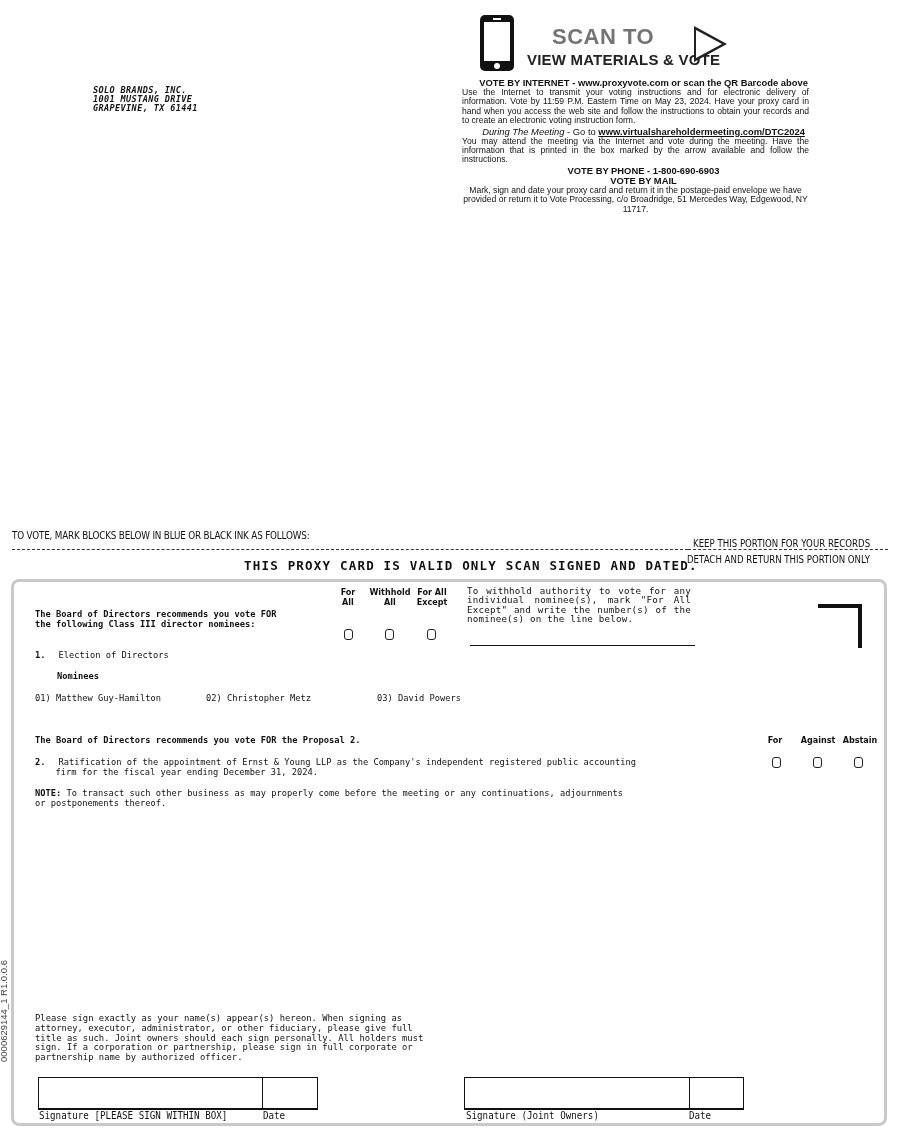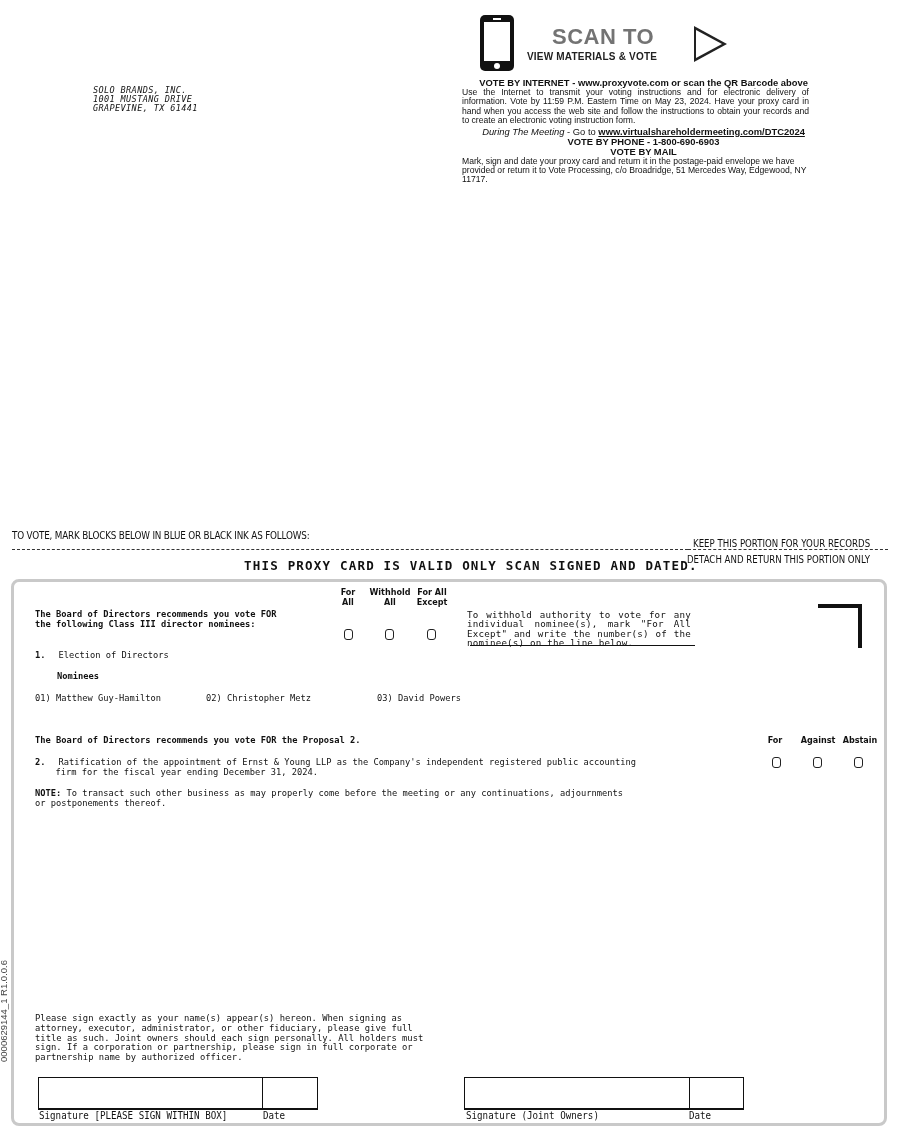--- a/index.html
+++ b/index.html
@@ -1,28 +1,28 @@
 <!DOCTYPE html>
 <html><head>
 <meta charset="utf-8">
 <style>
   html, body { margin:0; padding:0; background:#ffffff; }
   body { width:901px; height:1144px; position:relative; overflow:hidden; color:#111; font-family:"Liberation Sans", sans-serif; }
   .abs { position:absolute; }
 
   
-  #address { left:93px; top:86px; font-size:8.5px; line-height:9px; font-style:italic; font-weight:normal; letter-spacing:0.4px; font-family:"DejaVu Sans Mono", monospace; }
+  #address { left:93px; top:86px; font-size:8.5px; line-height:9px; font-style:italic; font-weight:bold; letter-spacing:0.4px; font-family:"DejaVu Sans Mono", monospace; }
 
   
   #phone-icon { left:480px; top:15px; width:34px; height:56px; background:#111; border-radius:5px; }
   #phone-icon .screen { position:absolute; left:4px; top:7px; width:26px; height:39px; background:#fff; }
   #phone-icon .speaker { position:absolute; left:13px; top:3px; width:8px; height:1.5px; background:#fff; }
   #phone-icon .btn { position:absolute; left:14px; top:48px; width:6px; height:6px; background:#fff; border-radius:50%; }
   #scan-title { left:552px; top:24px; font-size:22px; font-weight:bold; letter-spacing:0.5px; color:#737373; }
-  #scan-sub { left:527px; top:51px; font-size:10px; font-weight:bold; color:#222; letter-spacing:0.2px; }
+  #scan-sub { left:527px; top:51px; font-size:15px; font-weight:bold; color:#222; letter-spacing:0.2px; }
   #play-icon { left:694px; top:26px; width:0; height:0; border-top:18px solid transparent; border-bottom:18px solid transparent; border-left:33px solid #222; }
   #play-icon::after { content:""; position:absolute; left:-31px; top:-14px; border-top:14px solid transparent; border-bottom:14px solid transparent; border-left:26px solid #fff; }
 
   
   #instructions { left:462px; top:78px; width:363px; font-size:8.6px; line-height:9.4px; text-align:justify; }
   #instructions .h { font-weight:bold; font-size:9.4px; line-height:10px; text-align:center; }
   #instructions p { margin:0 16px 1px 0; }
   #instructions .em { font-style:italic; }
   #instructions .link { font-weight:bold; text-decoration:underline; }
 
@@ -35,21 +35,21 @@
   #valid-label { left:244px; top:558px; font-size:12.5px; font-weight:bold; letter-spacing:1.2px; font-family:"DejaVu Sans Mono", monospace; white-space:nowrap; }
 
   
   #card { left:11px; top:579px; width:876px; height:547px; border:3px solid #c9c9c9; border-radius:8px; box-sizing:border-box; }
   .ctext { font-family:"DejaVu Sans Mono", monospace; font-size:9.4px; line-height:9.6px; transform:scaleX(0.93); transform-origin:left; white-space:nowrap; }
   .bold { font-weight:bold; }
 
   .colhead { font-family:"DejaVu Sans", sans-serif; font-weight:bold; font-size:9.5px; line-height:9.5px; text-align:center; transform:scaleX(0.85); }
   .checkbox { width:9px; height:11px; border:1.6px solid #222; border-radius:3px; box-sizing:border-box; background:#fff; }
 
-  #withhold-note { left:467px; top:586px; width:224px; font-family:"DejaVu Sans Mono", monospace; font-size:9.2px; line-height:9.3px; text-align:justify; letter-spacing:0.2px;margin-top:24px; }
+  #withhold-note { left:467px; top:586px; width:224px; font-family:"DejaVu Sans Mono", monospace; font-size:9.2px; line-height:9.3px; text-align:justify; letter-spacing:0.2px; }
   #except-line { left:470px; top:645px; width:225px; border-top:1.2px solid #111; }
 
   #corner-mark { left:818px; top:604px; width:44px; height:44px; border-top:4px solid #111; border-right:4px solid #111; box-sizing:border-box; }
 
   #sig-text { left:35px; top:1013px; width:420px; font-family:"DejaVu Sans Mono", monospace; font-size:9.5px; line-height:9.8px; }
   .sigbox { border:1.5px solid #111; border-bottom:2.5px solid #111; box-sizing:border-box; background:#fff; }
   .siglabel { font-family:"DejaVu Sans Mono", monospace; font-size:10px; white-space:nowrap; transform:scaleX(0.92); transform-origin:left; }
 
   #version { left:-2px; top:960px; font-family:"Liberation Sans", sans-serif; font-size:9.5px; color:#444; transform:rotate(-90deg) translateX(-100%); transform-origin:top left; white-space:nowrap; width:130px; text-align:right; }
 </style>
@@ -70,23 +70,24 @@
 <div id="scan-title" class="abs">SCAN TO</div>
 <div id="scan-sub" class="abs">VIEW MATERIALS &amp; VOTE</div>
 <div id="play-icon" class="abs"></div>
 
 <div id="instructions" class="abs">
   <div class="h">VOTE BY INTERNET - www.proxyvote.com or scan the QR Barcode above</div>
   <p>Use the Internet to transmit your voting instructions and for electronic delivery of information. Vote by 11:59 P.M. Eastern Time on May 23, 2024. Have your proxy card in hand when you access the web site and follow the instructions to obtain your records and to create an electronic voting instruction form.</p>
   <div class="h" style="font-weight:normal;">
     <span class="em">During The Meeting</span><span> - Go to </span><span class="link">www.virtualshareholdermeeting.com/DTC2024</span>
   </div>
+  <p>You may attend the meeting via the Internet and vote during the meeting. Have the information that is printed in the box marked by the arrow available and follow the instructions.</p>
   <div class="h">VOTE BY PHONE - 1-800-690-6903</div>
   <div class="h">VOTE BY MAIL</div>
-  <p style="text-align:left;">Mark, sign and date your proxy card and return it in the postage-paid envelope we have provided or return it to Vote Processing, c/o Broadridge, 51 Mercedes Way, Edgewood, NY 11717.</p>
+  <p style="text-align:center;">Mark, sign and date your proxy card and return it in the postage-paid envelope we have provided or return it to Vote Processing, c/o Broadridge, 51 Mercedes Way, Edgewood, NY 11717.</p>
 </div>
 
 <div id="mark-instr" class="abs">TO VOTE, MARK BLOCKS BELOW IN BLUE OR BLACK INK AS FOLLOWS:</div>
 <div id="dash-line" class="abs"></div>
 <div id="dash-line2" class="abs"></div>
 <div id="keep-label" class="abs">KEEP THIS PORTION FOR YOUR RECORDS</div>
 <div id="detach-label" class="abs">DETACH AND RETURN THIS PORTION ONLY</div>
 <div id="valid-label" class="abs">THIS PROXY CARD IS VALID ONLY SCAN SIGNED AND DATED.</div>
 
 <div id="card" class="abs"></div>

